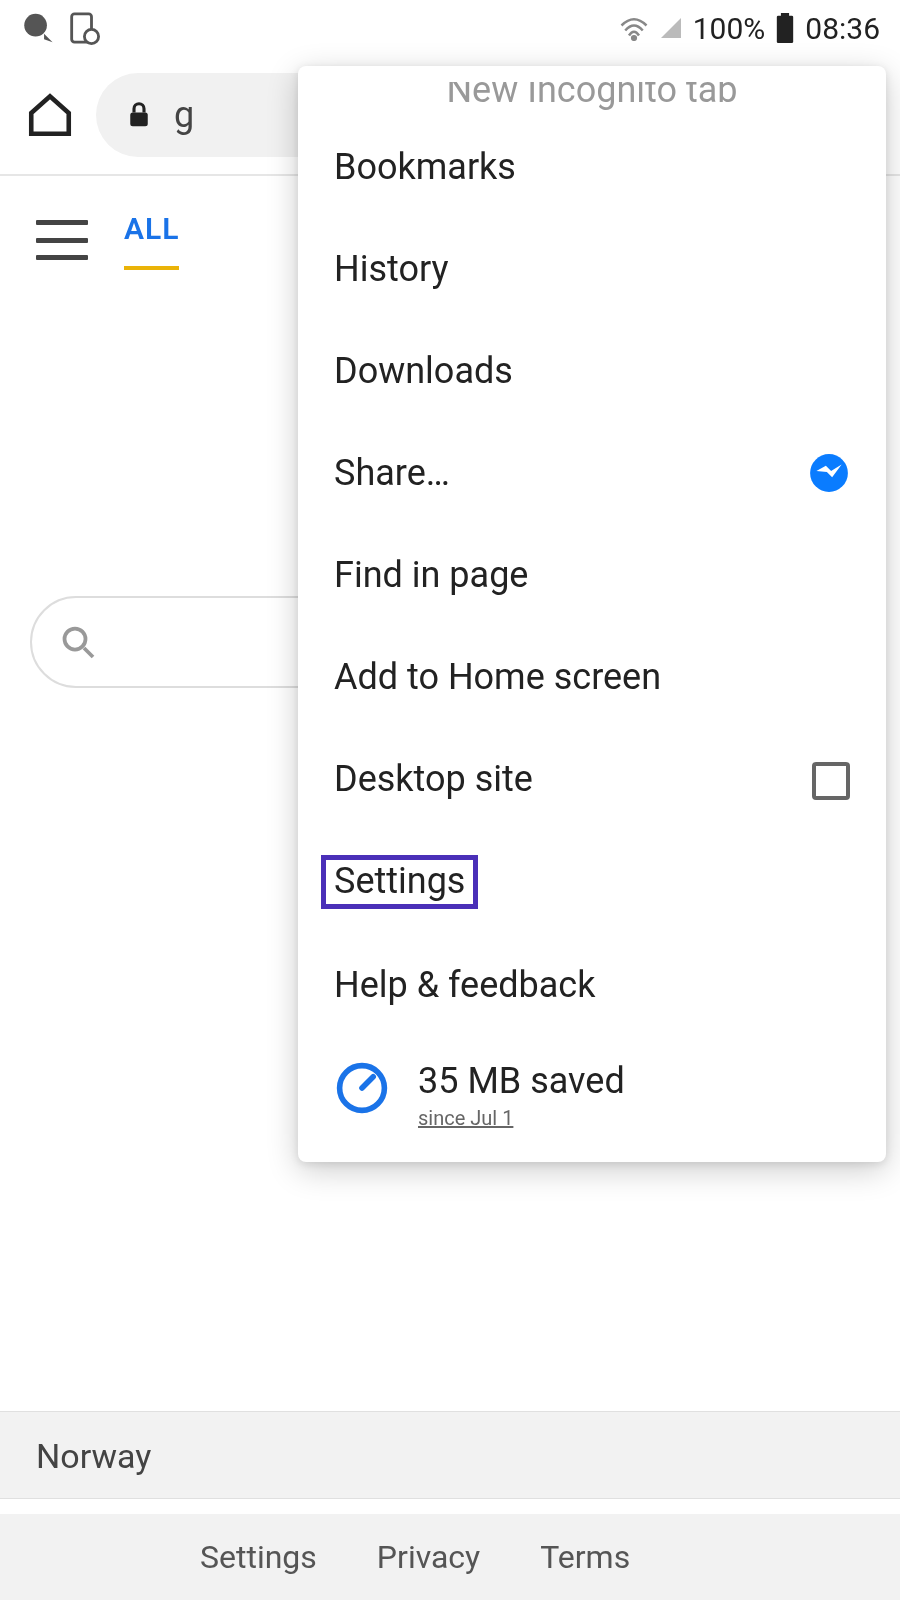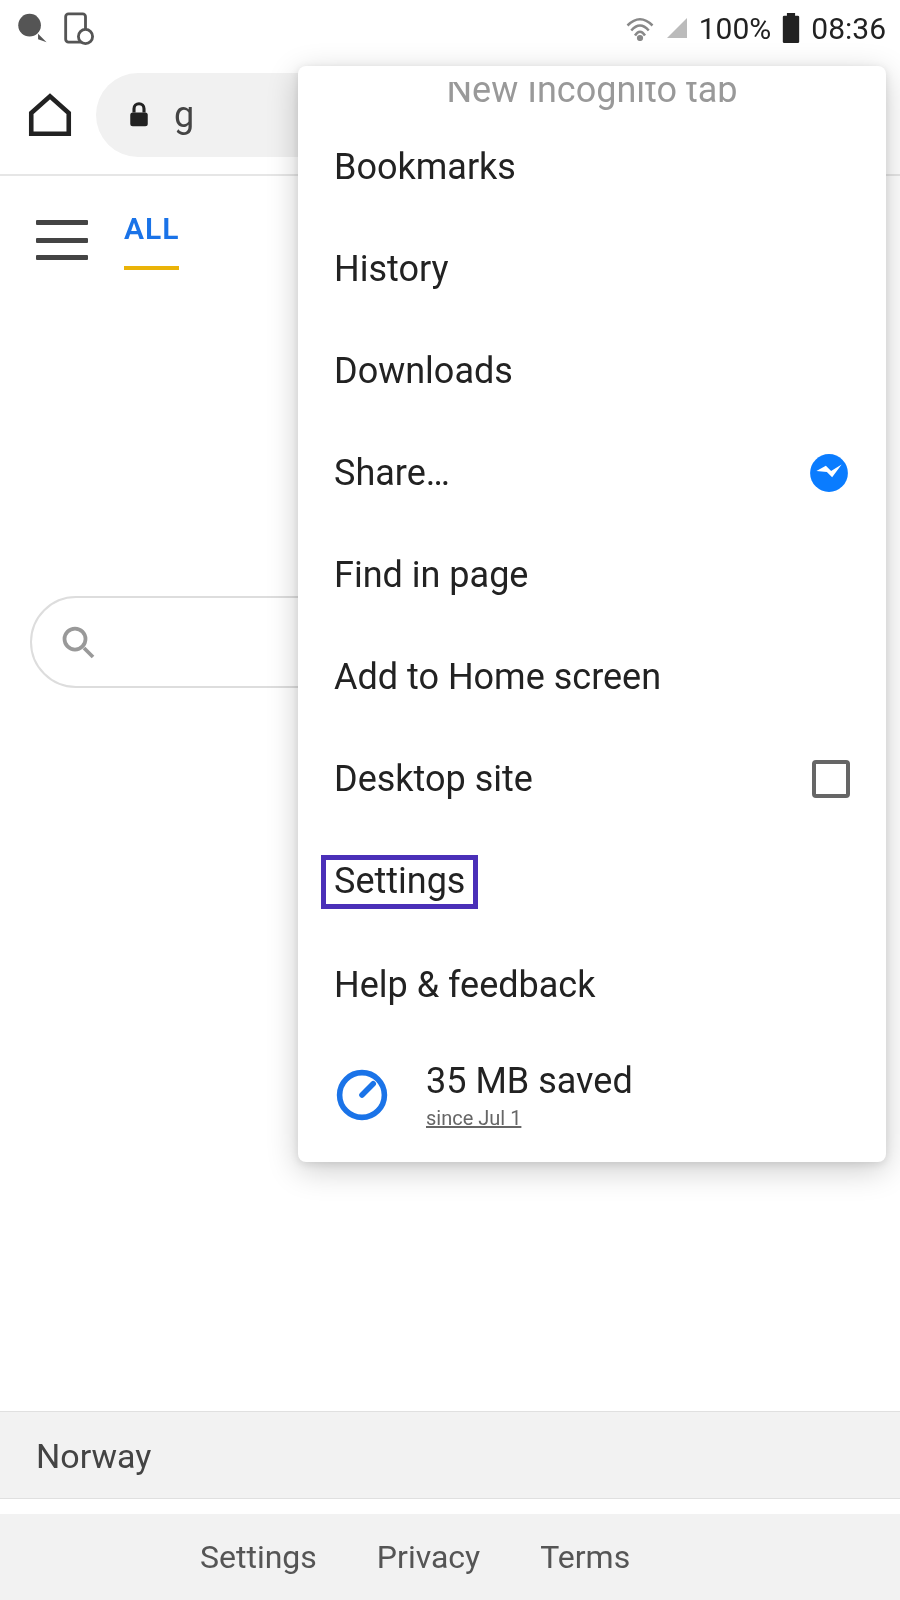--- a/index.html
+++ b/index.html
@@ -10,21 +10,21 @@
       background: #ffffff;
       position: relative;
       overflow: hidden;
     }
     
     
     .status-bar {
       display: flex;
       justify-content: space-between;
       align-items: center;
-      padding: 8px 14px;
+      padding: 8px 20px;
       height: 56px;
       background: #ffffff;
     }
     .status-left { display: flex; gap: 12px; align-items: center; }
     .status-right { display: flex; gap: 10px; align-items: center; font-size: 30px; color: #222; }
     .status-icon { width: 34px; height: 34px; color: #555; }
     
     
     .toolbar {
       display: flex;
@@ -132,43 +132,42 @@
       white-space: nowrap;
       text-align: center;
       height: 34px;
       line-height: 16px;
     }
     .menu-item {
       padding: 30px 36px;
       font-size: 36px;
       color: #222;
       display: flex;
-      align-items: center;
+      align-items: flex-end;
       justify-content: space-between;
     }
     .menu-item .highlighted {
       border: 5px solid #4a2fb8;
       padding: 0 8px 2px 8px;
       margin: -5px -13px;
       display: inline-block;
     }
     .checkbox {
       width: 38px;
       height: 38px;
       border: 4px solid #666;
       border-radius: 4px;
     }
     .messenger-icon {
       width: 42px;
       height: 42px;
     }
     .data-saved {
       display: flex;
-      align-items: center;
-      gap: 36px;
+      gap: 28px;
       padding: 24px 36px 8px;
     }
     .gauge-icon { width: 56px; height: 56px; flex-shrink: 0; }
     .data-saved-text { display: flex; flex-direction: column; }
     .data-saved-primary { font-size: 36px; color: #222; }
     .data-saved-secondary { font-size: 20px; color: #666; margin-top: 4px; text-decoration: underline; }
   </style>
 </head>
 <body>
 

